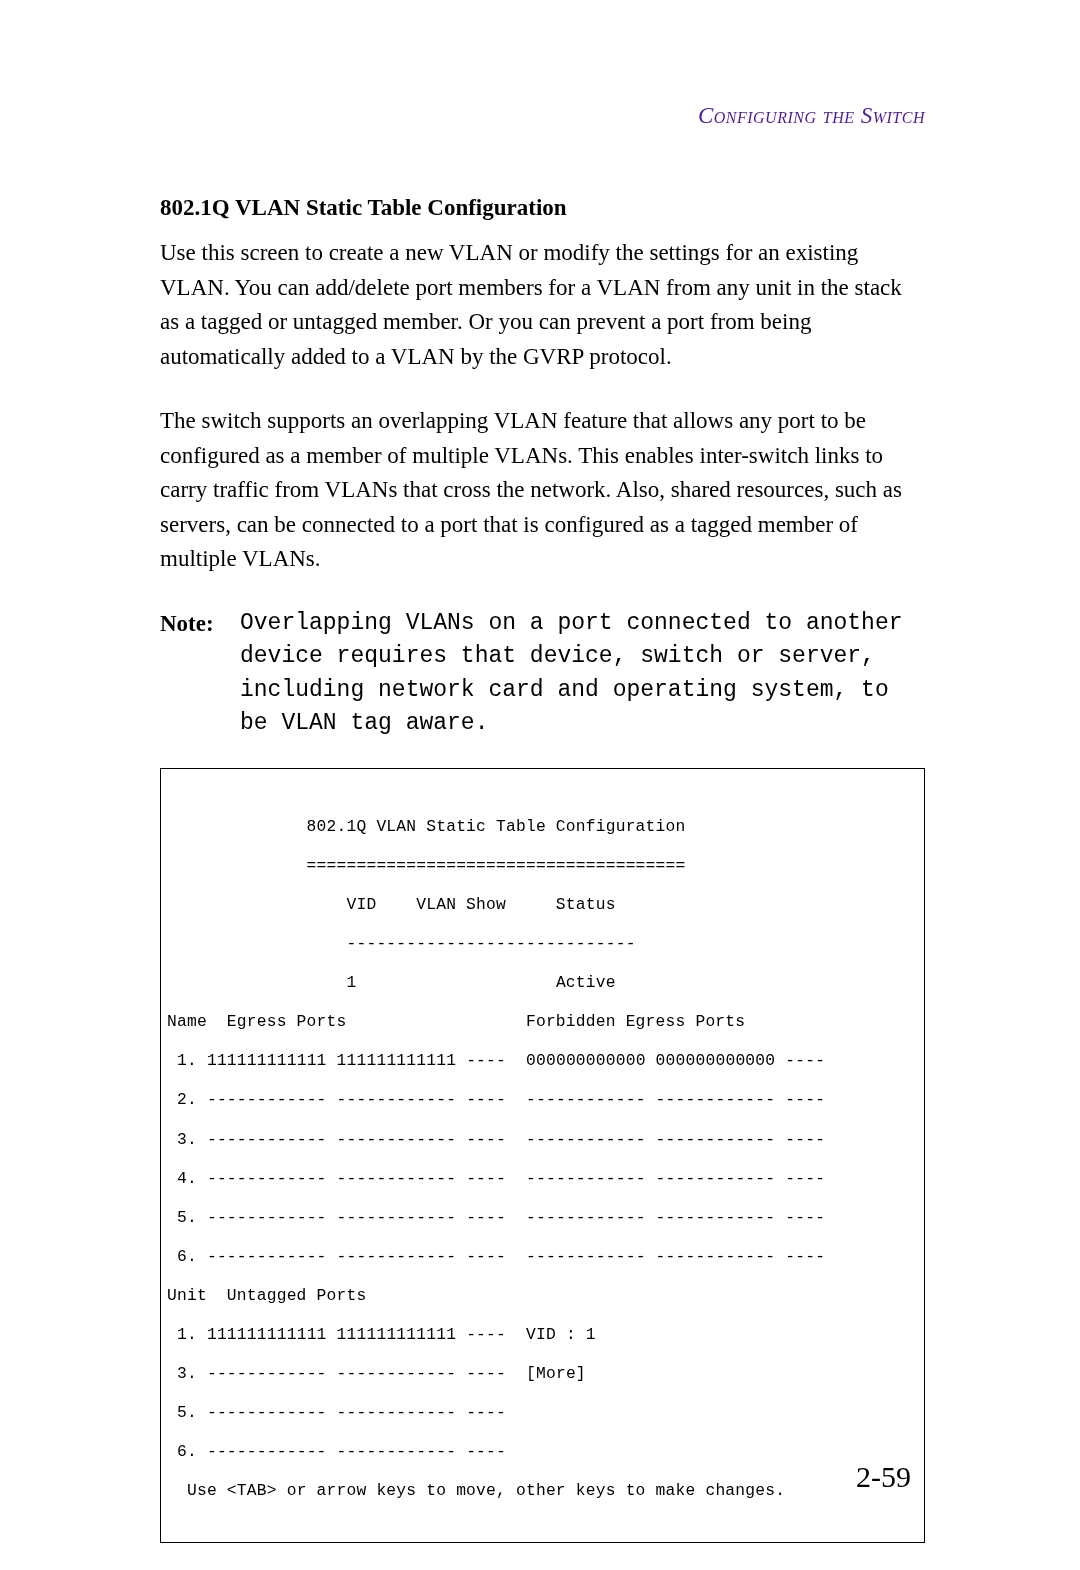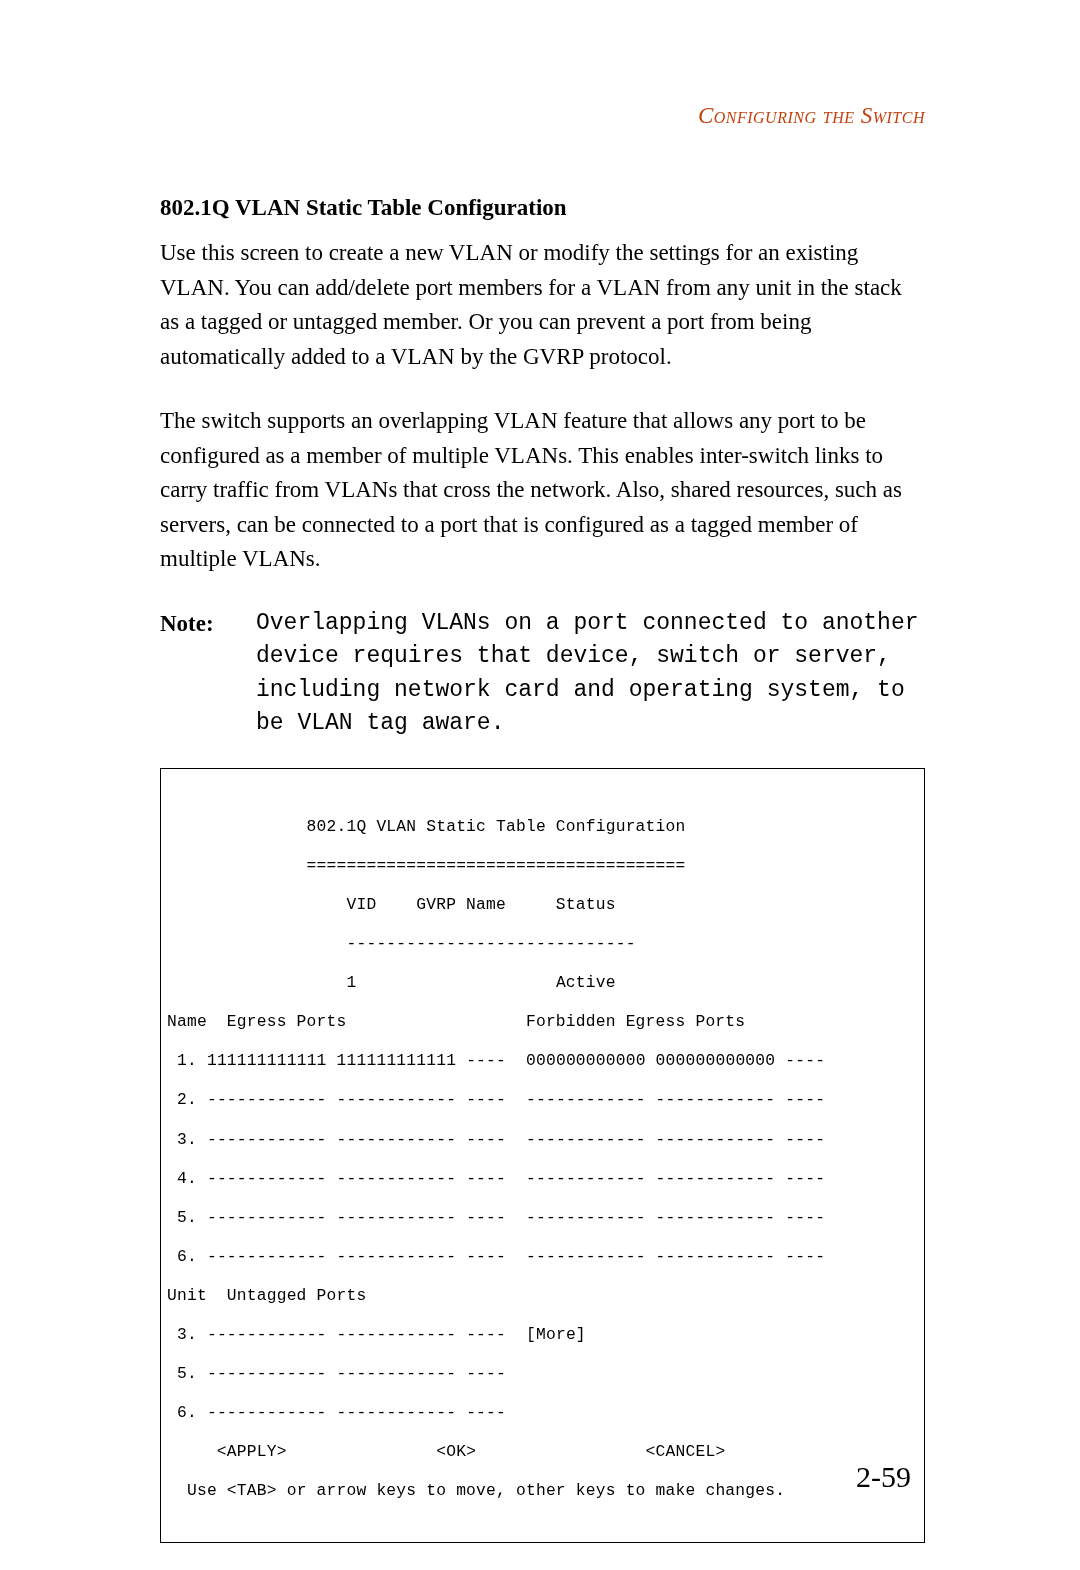--- a/index.html
+++ b/index.html
@@ -14,37 +14,36 @@
       font-size: 23px;
       line-height: 1.4;
     }
     .header-title {
       font-style: italic;
       font-variant: small-caps;
       font-size: 23px;
       text-align: right;
       margin-bottom: 60px;
       letter-spacing: 0.5px;
-      color: #c2410c;
+      color: #4c1d95;
     }
     .section-heading {
       font-weight: bold;
       font-size: 23px;
       margin-bottom: 12px;
     }
     .para {
       margin-bottom: 30px;
       text-align: left;
       line-height: 1.5;
     }
     .note-block {
       display: flex;
       margin-bottom: 28px;
       line-height: 1.45;
-      gap: 16px;
     }
     .note-label {
       font-weight: bold;
       width: 80px;
       flex: 0 0 80px;
     }
     .note-body {
       flex: 1;
       font-family: Liberation Mono, monospace;
     }
@@ -78,31 +77,31 @@
 <div class="para">The switch supports an overlapping VLAN feature that allows any port to be configured as a member of multiple VLANs. This enables inter-switch links to carry traffic from VLANs that cross the network. Also, shared resources, such as servers, can be connected to a port that is configured as a tagged member of multiple VLANs.</div>
 
 <div class="note-block">
   <div class="note-label">Note:</div>
   <div class="note-body">Overlapping VLANs on a port connected to another device requires that device, switch or server, including network card and operating system, to be VLAN tag aware.</div>
 </div>
 
 <div class="terminal-box">
 <span class="t-line">              <span>802.1Q VLAN Static Table Configuration</span></span>
 <span class="t-line">              <span>======================================</span></span>
-<span class="t-line">                  <span>VID    GVRP Name     Status</span></span>
+<span class="t-line">                  <span>VID    VLAN Show     Status</span></span>
 <span class="t-line">                  <span>-----------------------------</span></span>
 <span class="t-line">                  <span>1</span>                    <span>Active</span></span>
 <span class="t-line"><span>Name  Egress Ports</span>                  <span>Forbidden Egress Ports</span></span>
 <span class="t-line"> <span>1</span>. <span>111111111111 111111111111 ----</span>  <span>000000000000 000000000000 ----</span></span>
 <span class="t-line"> <span>2</span>. <span>------------ ------------ ----</span>  <span>------------ ------------ ----</span></span>
 <span class="t-line"> <span>3</span>. <span>------------ ------------ ----</span>  <span>------------ ------------ ----</span></span>
 <span class="t-line"> <span>4</span>. <span>------------ ------------ ----</span>  <span>------------ ------------ ----</span></span>
 <span class="t-line"> <span>5</span>. <span>------------ ------------ ----</span>  <span>------------ ------------ ----</span></span>
 <span class="t-line"> <span>6</span>. <span>------------ ------------ ----</span>  <span>------------ ------------ ----</span></span>
 <span class="t-line"><span>Unit  Untagged Ports</span></span>
+<span class="t-line"> <span>1</span>. <span>111111111111 111111111111 ----</span>  <span>VID : 1</span></span>
 <span class="t-line"> <span>3</span>. <span>------------ ------------ ----</span>  <span>[More]</span></span>
 <span class="t-line"> <span>5</span>. <span>------------ ------------ ----</span>  <span></span></span>
 <span class="t-line"> <span>6</span>. <span>------------ ------------ ----</span>  <span></span></span>
-<span class="t-line">     <span>&lt;APPLY&gt;</span>               <span>&lt;OK&gt;</span>                 <span>&lt;CANCEL&gt;</span></span>
 <span class="t-line">  <span>Use &lt;TAB&gt; or arrow keys to move, other keys to make changes.</span></span>
 </div>
 
 <div class="page-number">2-59</div>
 
 </body></html>

